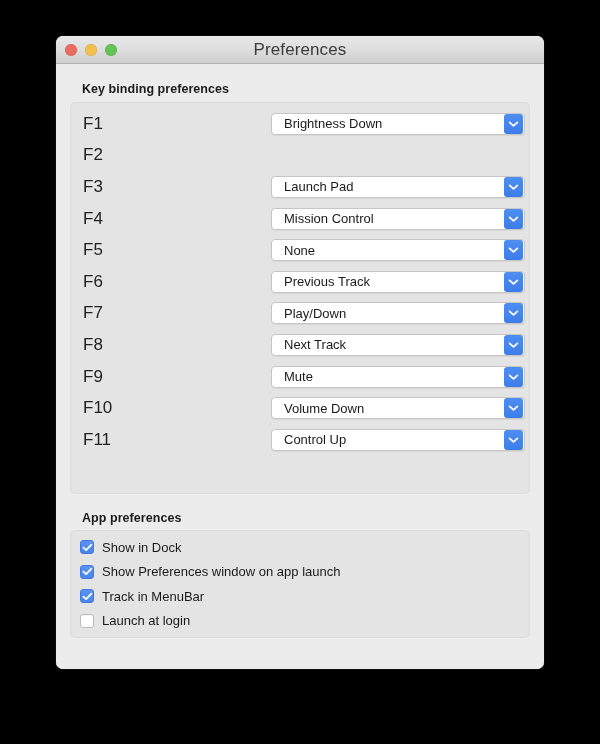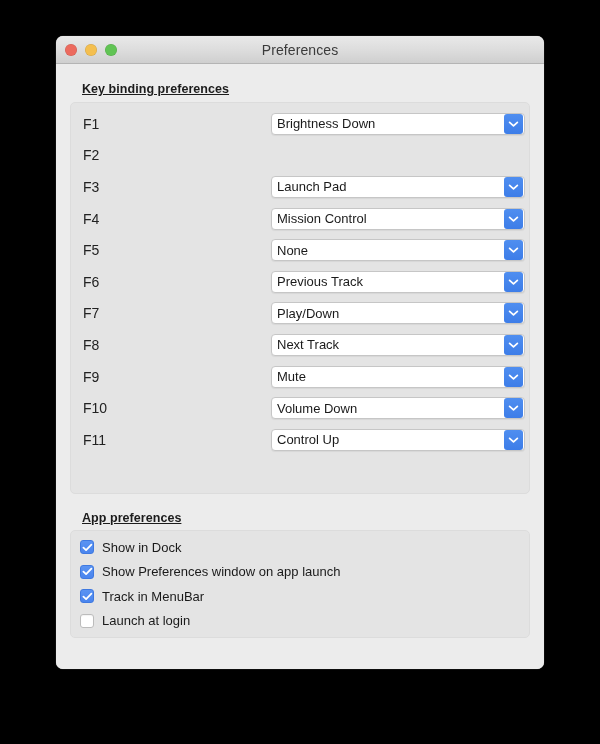--- a/index.html
+++ b/index.html
@@ -51,40 +51,39 @@
     border-radius: 50%;
     display: block;
   }
   .light.close    { background: #ec6a5e; box-shadow: inset 0 0 0 0.5px rgba(0,0,0,0.14); }
   .light.minimize { background: #f4bf4f; box-shadow: inset 0 0 0 0.5px rgba(0,0,0,0.14); }
   .light.zoom     { background: #61c454; box-shadow: inset 0 0 0 0.5px rgba(0,0,0,0.14); }
 
   .window-title {
     width: 100%;
     text-align: center;
-    font-size: 14px;
+    font-size: 17px;
     color: #3b3b3b;
     letter-spacing: 0.1px;
     user-select: none;
   }
 
   
   .content {
     position: relative;
     height: calc(100% - 28px);
     background: #ececec;
   }
 
   .section-title {
     position: absolute;
     font-size: 12.5px;
     font-weight: bold;
     color: #1c1c1c;
     letter-spacing: 0.05px;
-    text-decoration: underline;
   }
   #keybinding-title { left: 26px; top: 18px; }
   #apppref-title    { left: 26px; top: 447px; }
 
   
   .panel {
     position: absolute;
     background: #e4e4e4;
     border: 1px solid #dcdcdc;
     border-radius: 5px;
@@ -107,39 +106,39 @@
     position: relative;
     height: 31.6px;
     display: flex;
     align-items: center;
   }
   .kb-row:first-child { margin-top: 5px; }
 
   .kb-label {
     position: absolute;
     left: 12px;
-    font-size: 14px;
+    font-size: 17px;
     color: #222222;
   }
 
   .select {
     position: absolute;
     left: 200px;
     width: 254px;
     height: 22px;
     background: #ffffff;
     border: 1px solid #c6c6c6;
     border-radius: 4px;
     box-shadow: 0 1px 1px rgba(0,0,0,0.06);
     display: flex;
     align-items: center;
   }
   .select-value {
     flex: 1;
-    padding-left: 5px;
+    padding-left: 12px;
     font-size: 13px;
     color: #1a1a1a;
     white-space: nowrap;
     overflow: hidden;
     text-overflow: ellipsis;
   }
   .select-arrow {
     width: 19px;
     height: 20px;
     margin-right: 1px;

